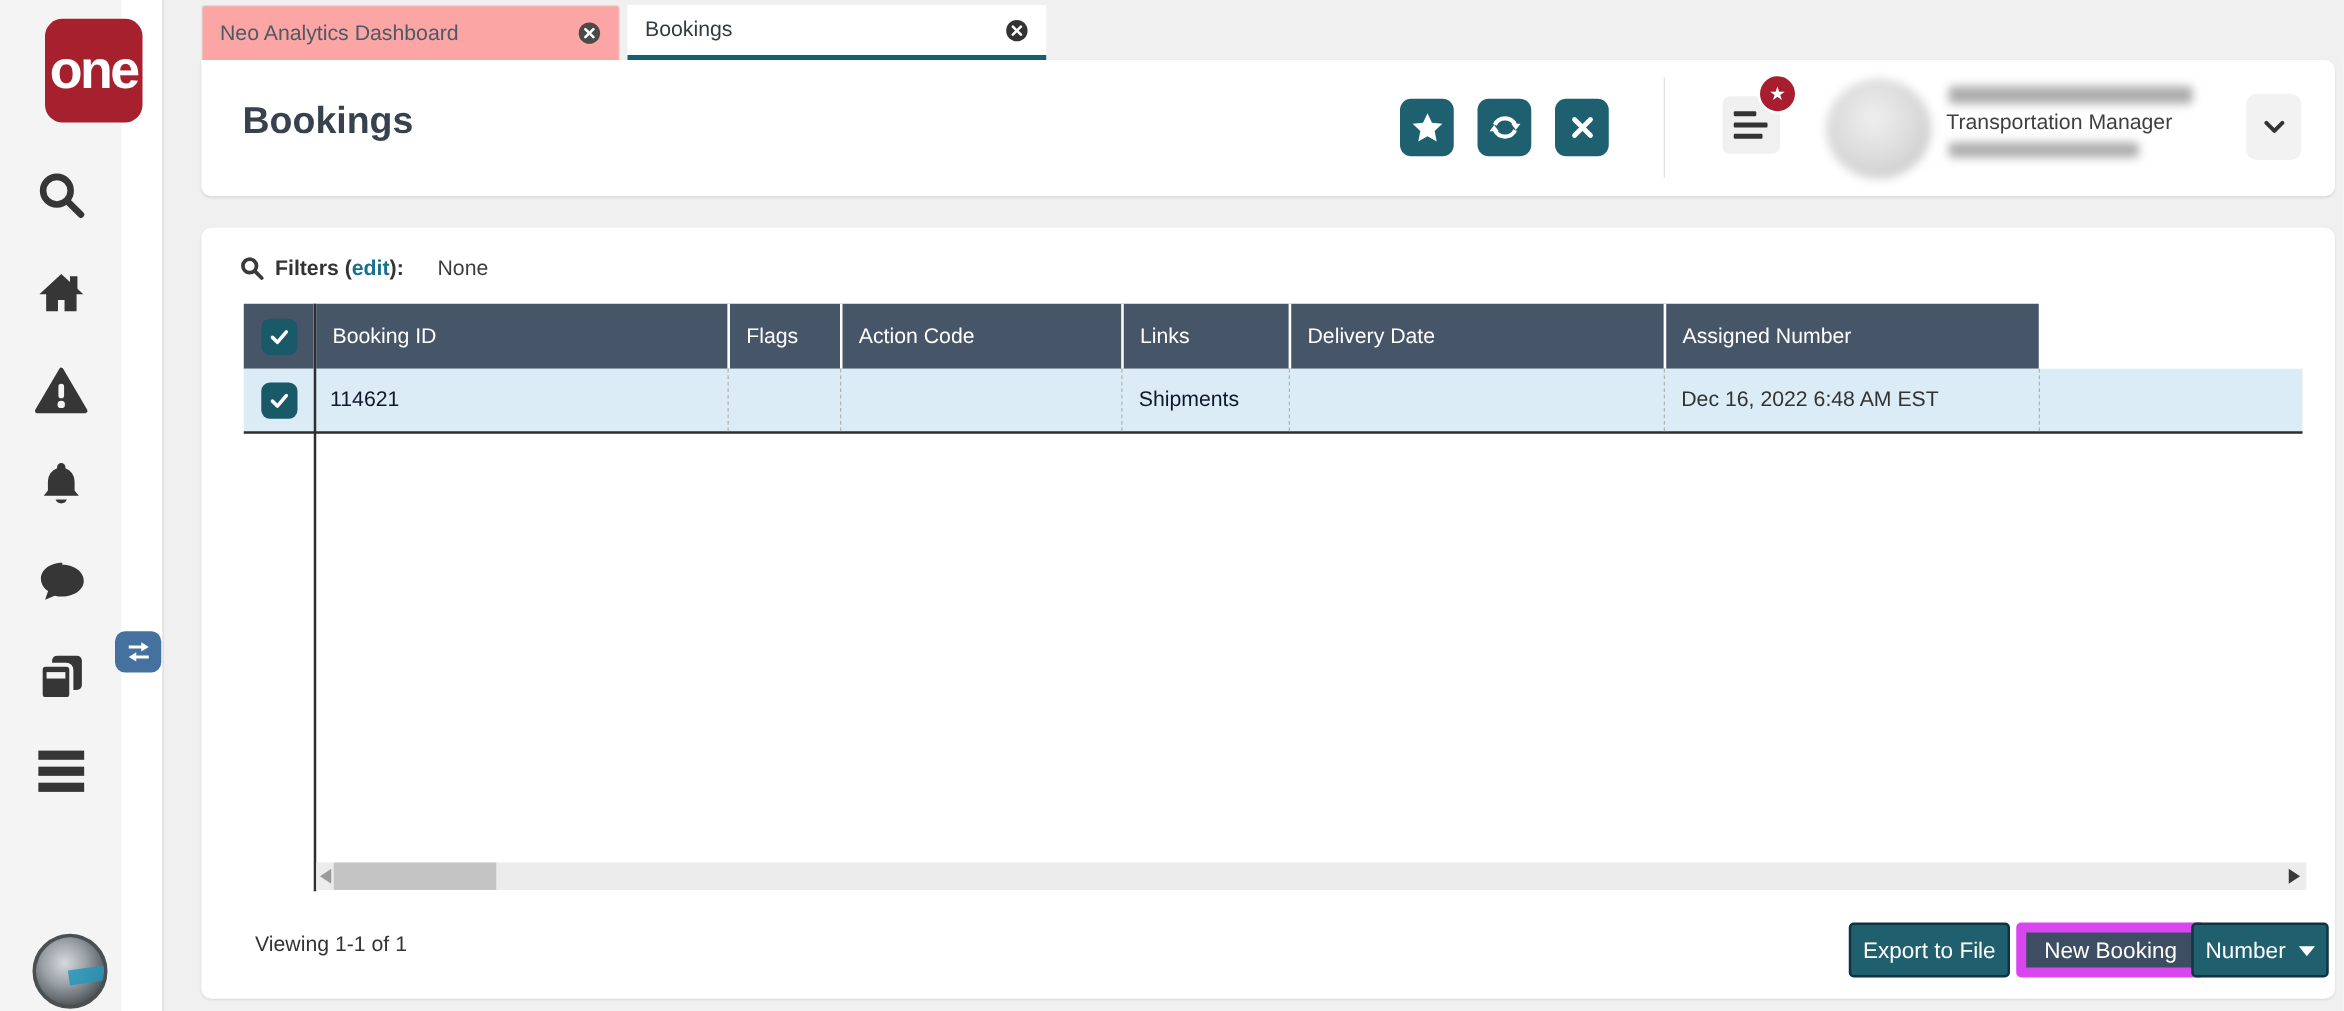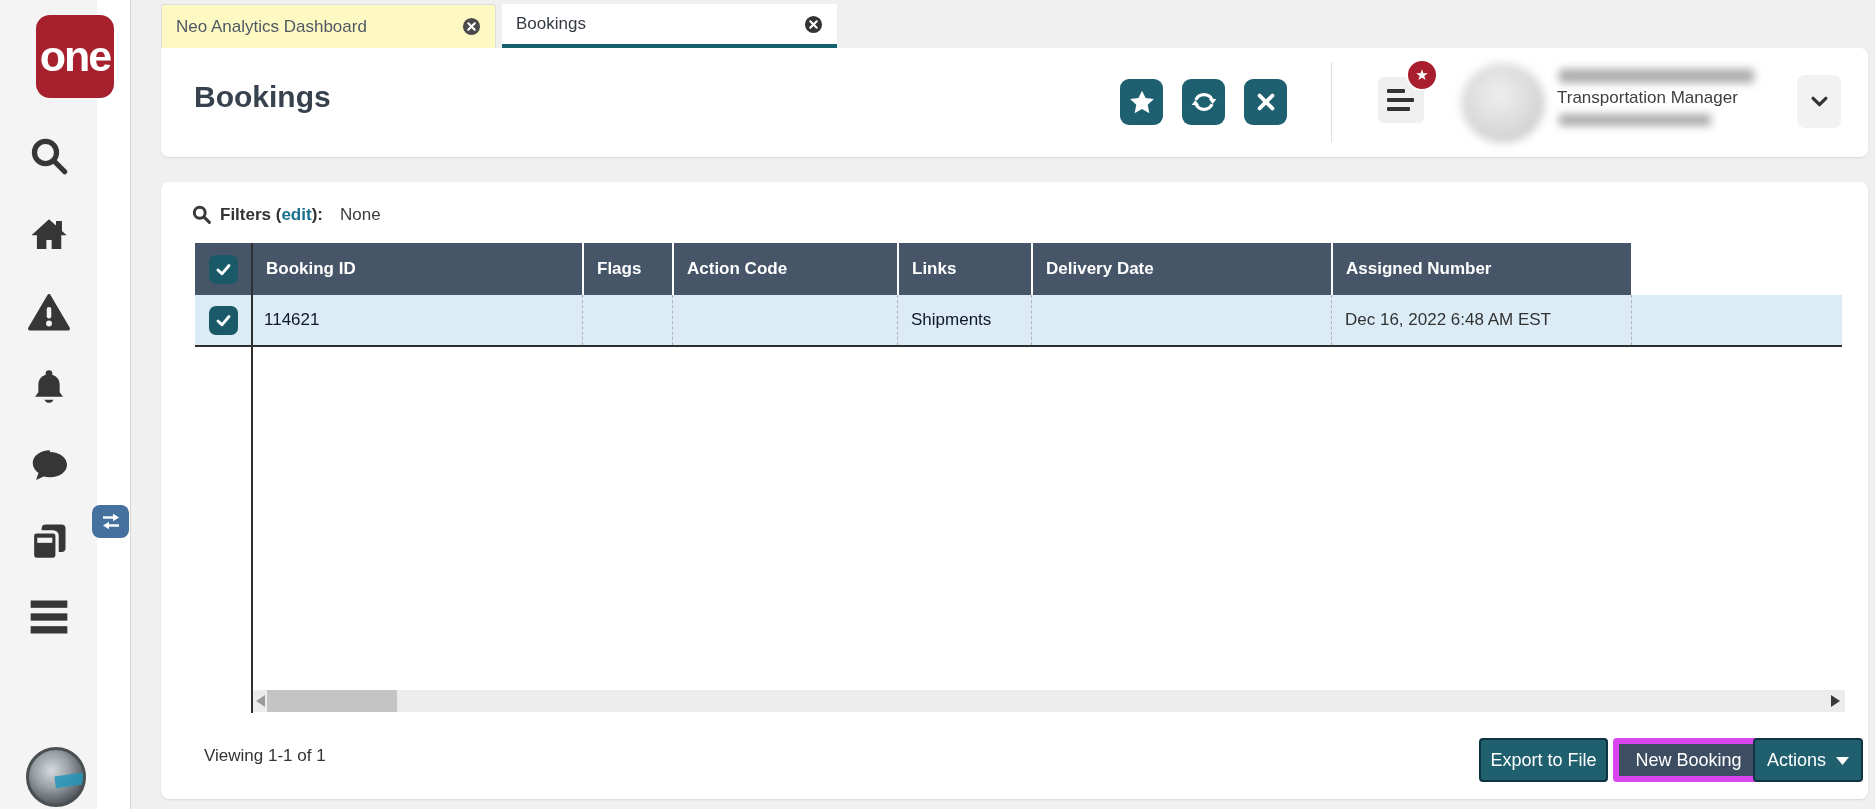--- a/index.html
+++ b/index.html
@@ -20,21 +20,21 @@
                 display:flex; align-items:center; justify-content:center; z-index:7; cursor:pointer; }
   #side-avatar { position:absolute; left:26px; top:747px; width:60px; height:60px; border-radius:50%;
                  border:3px solid #4a4f52; overflow:hidden; cursor:pointer;
                  background:radial-gradient(circle at 42% 38%, #d6dade 0%, #9aa1a7 38%, #565c60 72%, #23272a 100%); }
   #side-avatar .visor { position:absolute; left:26px; top:24px; width:34px; height:12px; background:#2496b8; transform:rotate(-8deg); opacity:.85; }
 
   
   #tabbar { position:absolute; left:131px; top:0; width:1744px; height:48px; background:#f0f0f0; }
   .tab { position:absolute; top:4px; height:44px; display:flex; align-items:center; justify-content:space-between;
          padding:0 14px; font-size:17px; cursor:pointer; }
-  #tab-0 { left:30px; width:335px; background:#fef9c3; border:1px solid #dcdcdc; border-bottom:none; border-radius:3px 3px 0 0; color:#4f5964; }
+  #tab-0 { left:30px; width:335px; background:#fca5a5; border:1px solid #dcdcdc; border-bottom:none; border-radius:3px 3px 0 0; color:#4f5964; }
   #tab-1 { left:371px; width:335px; background:#ffffff; color:#333a41; border-bottom:4px solid #15606d; }
   .tab-close { display:flex; align-items:center; cursor:pointer; }
 
   
   #header-card { position:absolute; left:161px; top:48px; width:1707px; height:109px; background:#fff;
                  border-radius:0 8px 8px 8px; box-shadow:0 1px 2px rgba(0,0,0,.10); z-index:3; }
   #page-title { position:absolute; left:33px; top:32px; font-size:30px; font-weight:bold; color:#37424e; }
   .hbtn { position:absolute; top:31px; width:43px; height:46px; background:#1e5f70; border-radius:9px;
           display:flex; align-items:center; justify-content:center; cursor:pointer; }
   #btn-fav { left:959px; } #btn-refresh { left:1021px; } #btn-closepage { left:1083px; }
@@ -53,25 +53,25 @@
   #user-menu-toggle { position:absolute; left:1636px; top:27px; width:44px; height:53px; background:#f2f2f2; border-radius:8px;
                       display:flex; align-items:center; justify-content:center; cursor:pointer; }
 
   
   #content-card { position:absolute; left:161px; top:182px; width:1707px; height:617px; background:#fff;
                   border-radius:8px; box-shadow:0 1px 2px rgba(0,0,0,.10);text-align:right; }
   #filters-row { position:absolute; left:30px; top:22px; display:flex; align-items:center; font-size:17px; color:#333; }
   #filters-row .b { font-weight:bold; }
   #filters-row svg { margin-right:8px; }
   .edit-link { color:#17718e; font-weight:bold; cursor:pointer; }
-  #filters-value { margin-left:17px; color:#3c3c3c; }
+  #filters-value { margin-left:27px; color:#3c3c3c; }
 
   .grid8 { display:grid; grid-template-columns:56px 331px 90px 225px 134px 300px 300px 211px; }
   #thead { position:absolute; left:34px; top:61px; width:1647px; height:52px; }
-  .th { background:#475569; color:#fff; font-weight:bold; font-size:17px; display:flex; align-items:center;
+  .th { background:#475569; color:#fff; font-weight:normal; font-size:17px; display:flex; align-items:center;
         padding-left:13px; border-left:2px solid #fdfdfd; cursor:pointer; }
   .th.first { border-left:none; justify-content:center; padding-left:0; }
   .cb { width:29px; height:29px; background:#1a5967; border-radius:7px; display:flex; align-items:center; justify-content:center; cursor:pointer; }
   #trow { position:absolute; left:34px; top:113px; width:1647px; height:52px; background:#dbecf7; border-bottom:2px solid #2f2f2f; }
   .td { display:flex; align-items:center; padding-left:13px; font-size:17px; color:#333; }
   .td.center { justify-content:center; padding-left:0; }
   .td.dashed, .mcell.dashed { border-left:1px dashed #b3b3b3; }
   .cell-link { color:#0f172a; cursor:pointer; text-decoration:none; }
   #more-row { position:absolute; left:34px; top:165px; width:1647px; height:28px; }
   .mcell { display:flex; align-items:center; padding-left:13px; font-size:17px; }
@@ -82,21 +82,21 @@
   #hthumb { position:absolute; left:14px; top:0; width:130px; height:22px; background:#c4c4c4; cursor:grab; }
   #harrow-l { position:absolute; left:3px; top:5px; width:0; height:0; border-top:6px solid transparent;
               border-bottom:6px solid transparent; border-right:9px solid #9a9a9a; cursor:pointer; }
   #harrow-r { position:absolute; right:5px; top:5px; width:0; height:0; border-top:6px solid transparent;
               border-bottom:6px solid transparent; border-left:9px solid #3a3a3a; cursor:pointer; }
 
   #viewing { position:absolute; left:43px; top:564px; font-size:17px; color:#333; }
   .fbtn { position:absolute; top:556px; height:44px; color:#fff; font-size:18px; display:flex; align-items:center;
           justify-content:center; border-radius:4px; cursor:pointer; }
   #btn-export { left:1318px; width:129px; background:#20606e; border:2px solid #0f3340; }
-  #btn-new { left:1452px; width:151px; background:#3d4e63; border:6px solid #d946ef; }
+  #btn-new { left:1452px; width:151px; background:#3d4e63; border:8px solid #d946ef; }
   #btn-actions { left:1592px; width:110px; background:#20606e; border:2px solid #0f3340; gap:10px; }
 </style>
 </head>
 <body>
 
 <div id="sidebar">
   <div class="logo">one</div>
 
   <div class="side-icon" style="top:135px">
     <svg width="42" height="42" viewBox="0 0 24 24" fill="none" stroke="#363636" stroke-width="3">
@@ -290,18 +290,18 @@
   <div id="hscroll">
     <div id="harrow-l"></div>
     <div id="hthumb"></div>
     <div id="harrow-r"></div>
   </div>
 
   <div id="viewing">Viewing 1-1 of 1</div>
   <div id="btn-export" class="fbtn">Export to File</div>
   <div id="btn-new" class="fbtn">New Booking</div>
   <div id="btn-actions" class="fbtn">
-    <span>Actions</span>
+    <span>Number</span>
     <svg width="13" height="9" viewBox="0 0 13 9">
         <polygon points="0,1 13,1 6.5,9" fill="#fff"></polygon>
       </svg>
   </div>
 </div>
 
 </body></html>

